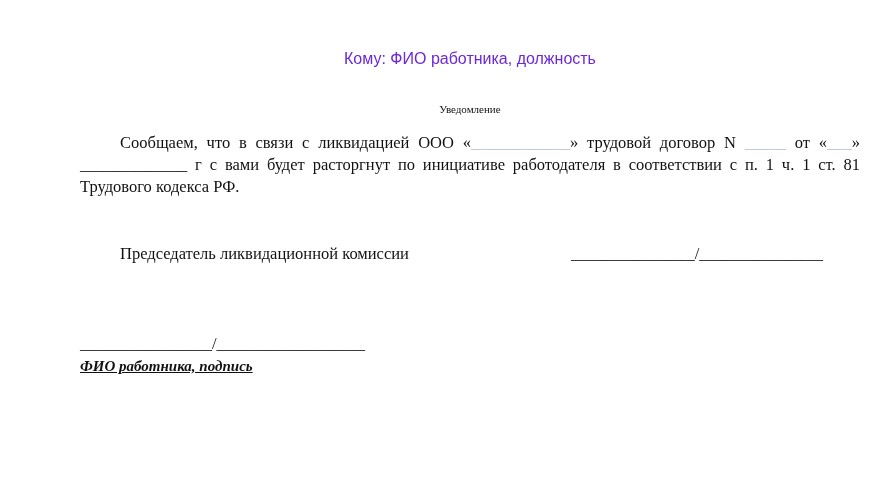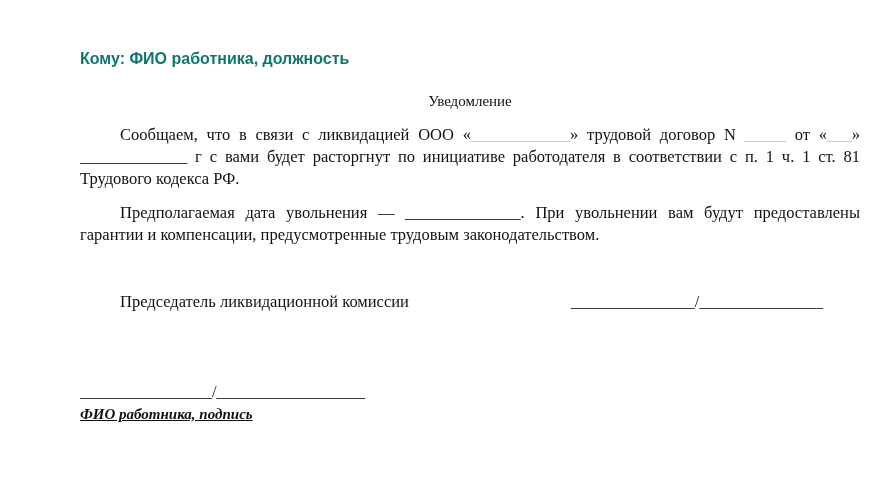--- a/index.html
+++ b/index.html
@@ -18,28 +18,27 @@
     .doc {
       box-sizing: border-box;
       width: 893px;
       height: 502px;
       padding: 50px 33px 0 80px;
     }
     .recipient {
       font-family: "Liberation Sans", "DejaVu Sans", sans-serif;
       font-size: 16px;
       line-height: 18px;
-      color: #0f766e;
-      text-align: left;
-      font-weight: bold;
+      color: #6d28d9;
+      text-align: center;
     }
     .titles {
-      margin-top: 22px;
+      margin-top: 30px;
       text-align: center;
-      font-size: 15px;
+      font-size: 11px;
       line-height: 22px;
     }
     .para {
       margin: 0;
       font-size: 16.5px;
       line-height: 22px;
       text-align: justify;
       text-indent: 40px;
     }
     .p1 { margin-top: 12px; }
@@ -77,21 +76,20 @@
 <div class="doc">
 
   <div class="recipient">Кому: ФИО работника, должность</div>
 
   <div class="titles">
     <div>Уведомление</div>
   </div>
 
   <p class="para p1"><span>Сообщаем, что в связи с ликвидацией ООО «</span><span class="field">____________</span><span>» трудовой договор N </span><span class="field">_____</span><span> от «</span><span class="field">___</span><span>» </span><span>_____________</span><span> г с вами будет расторгнут по инициативе работодателя в соответствии с п. 1 ч. 1 ст. 81 Трудового кодекса РФ.</span></p>
 
-  <p class="para p2"><span>Предполагаемая дата увольнения — </span><span>______________</span><span>. При увольнении вам будут предоставлены гарантии и компенсации, предусмотренные трудовым законодательством.</span></p>
 
   <div class="sigrow sig1">
     <span class="sig-label">Председатель ликвидационной комиссии</span>
     <span class="sig-line">_______________/_______________</span>
   </div>
 
   <div class="sigrow sig2">
     <span class="sig2-block">
       <span class="sig-line">________________/__________________</span>
       <span class="caption">ФИО работника, подпись</span>

